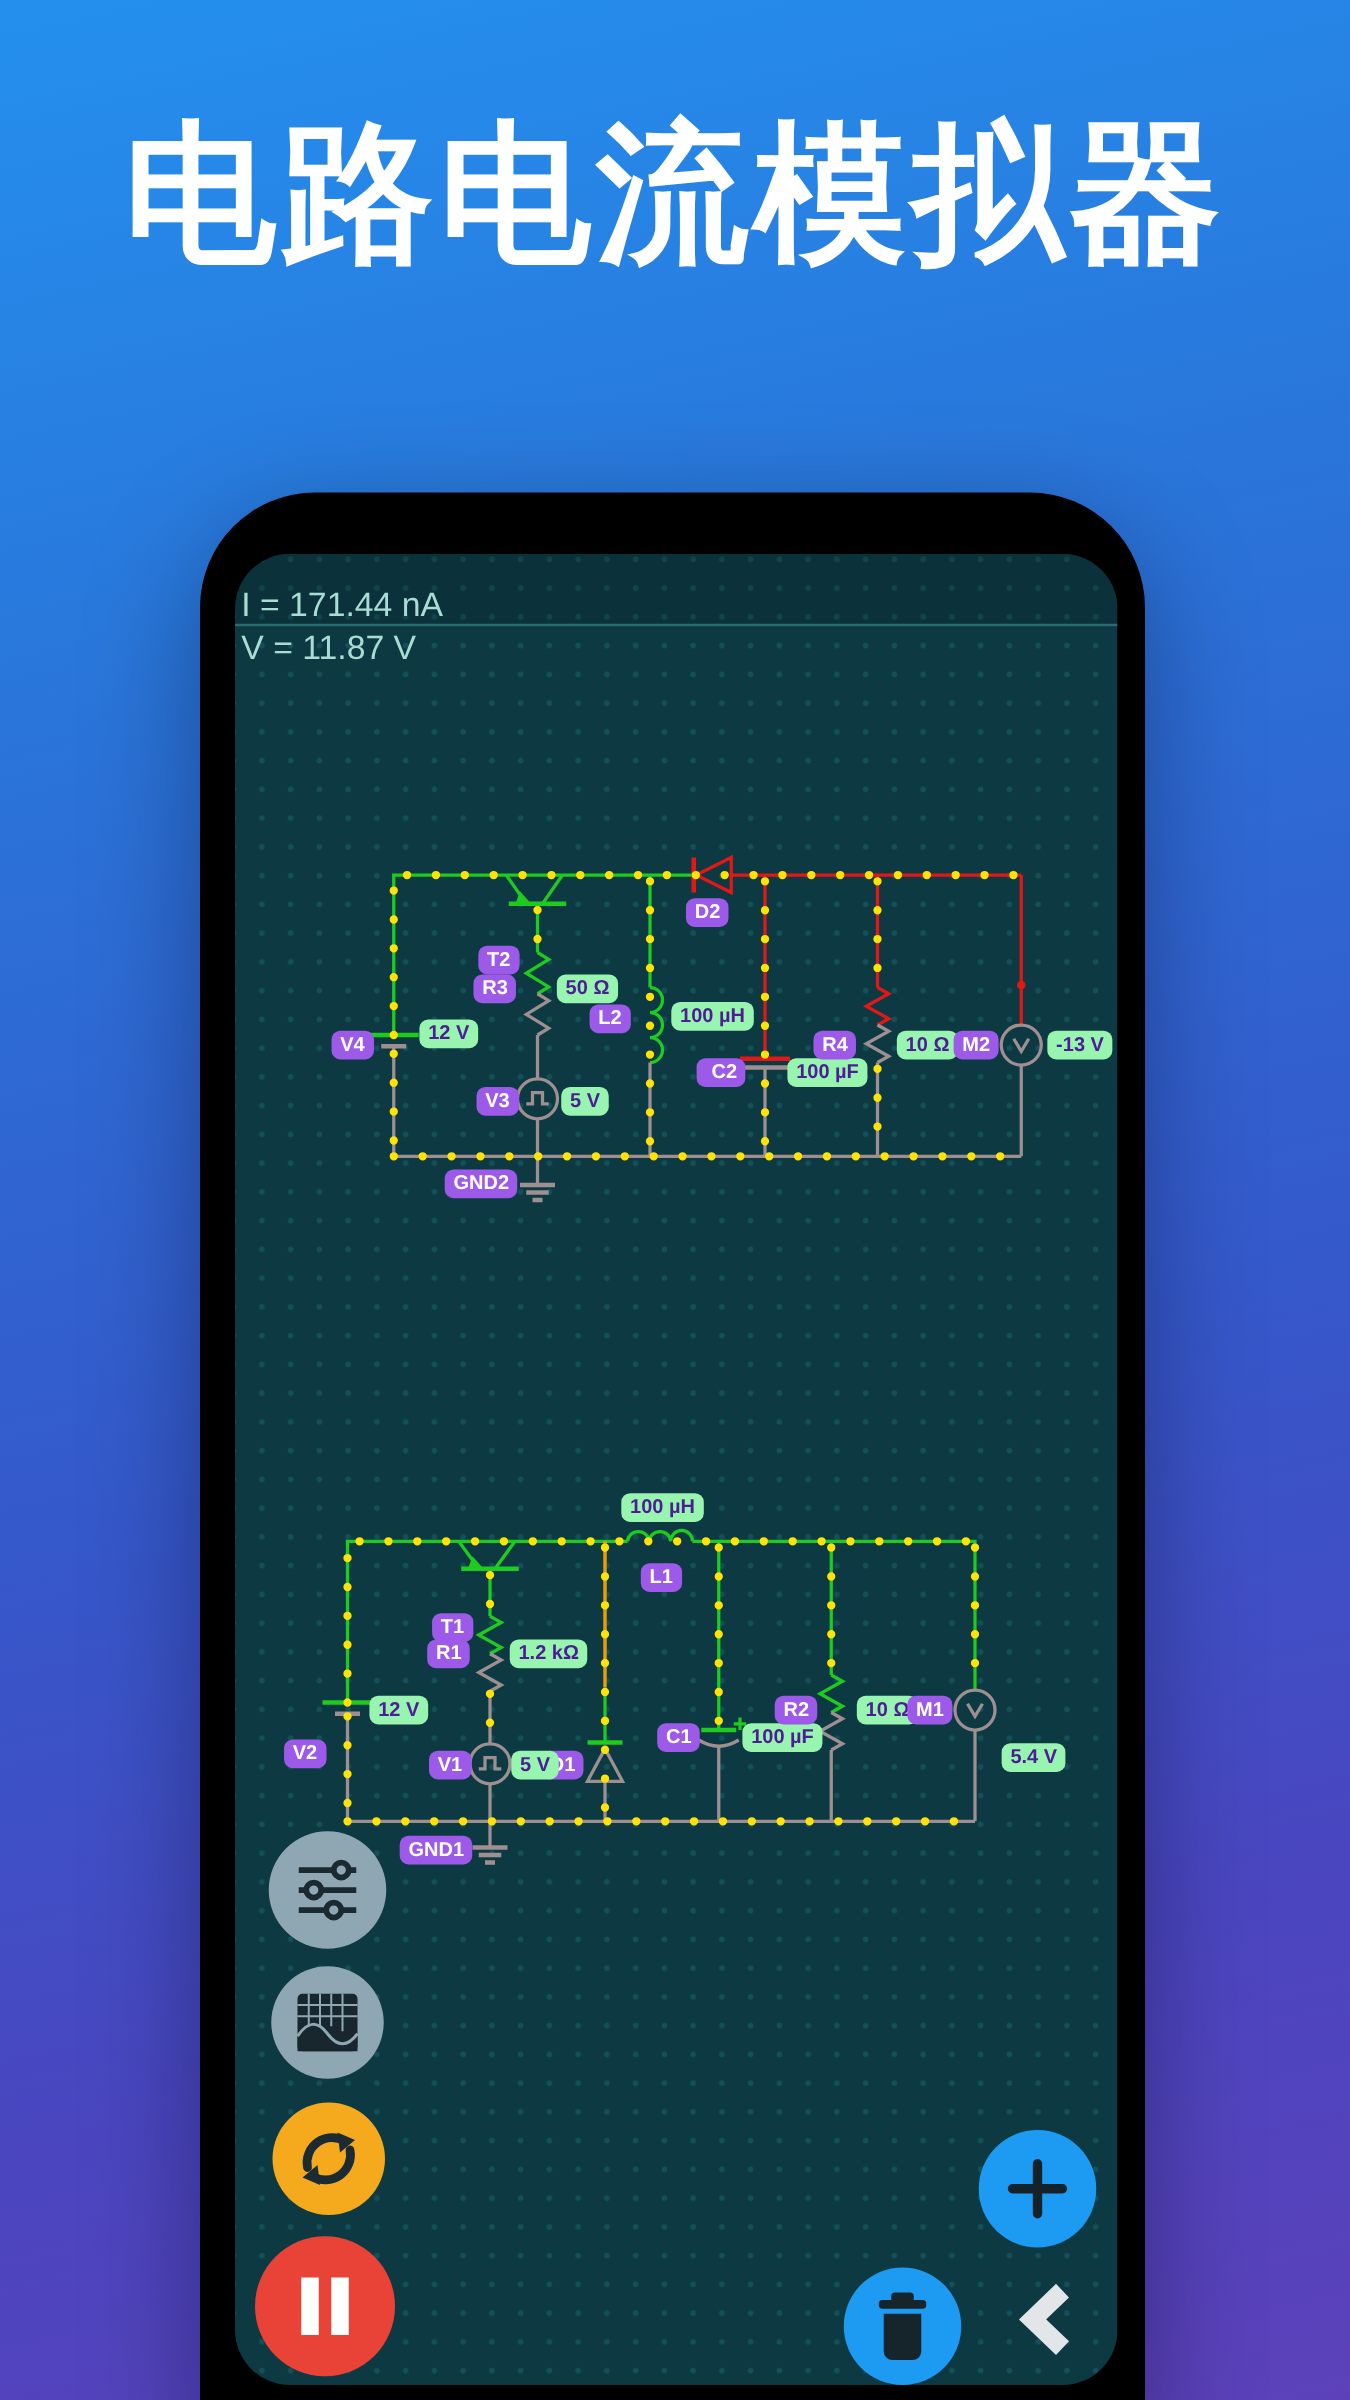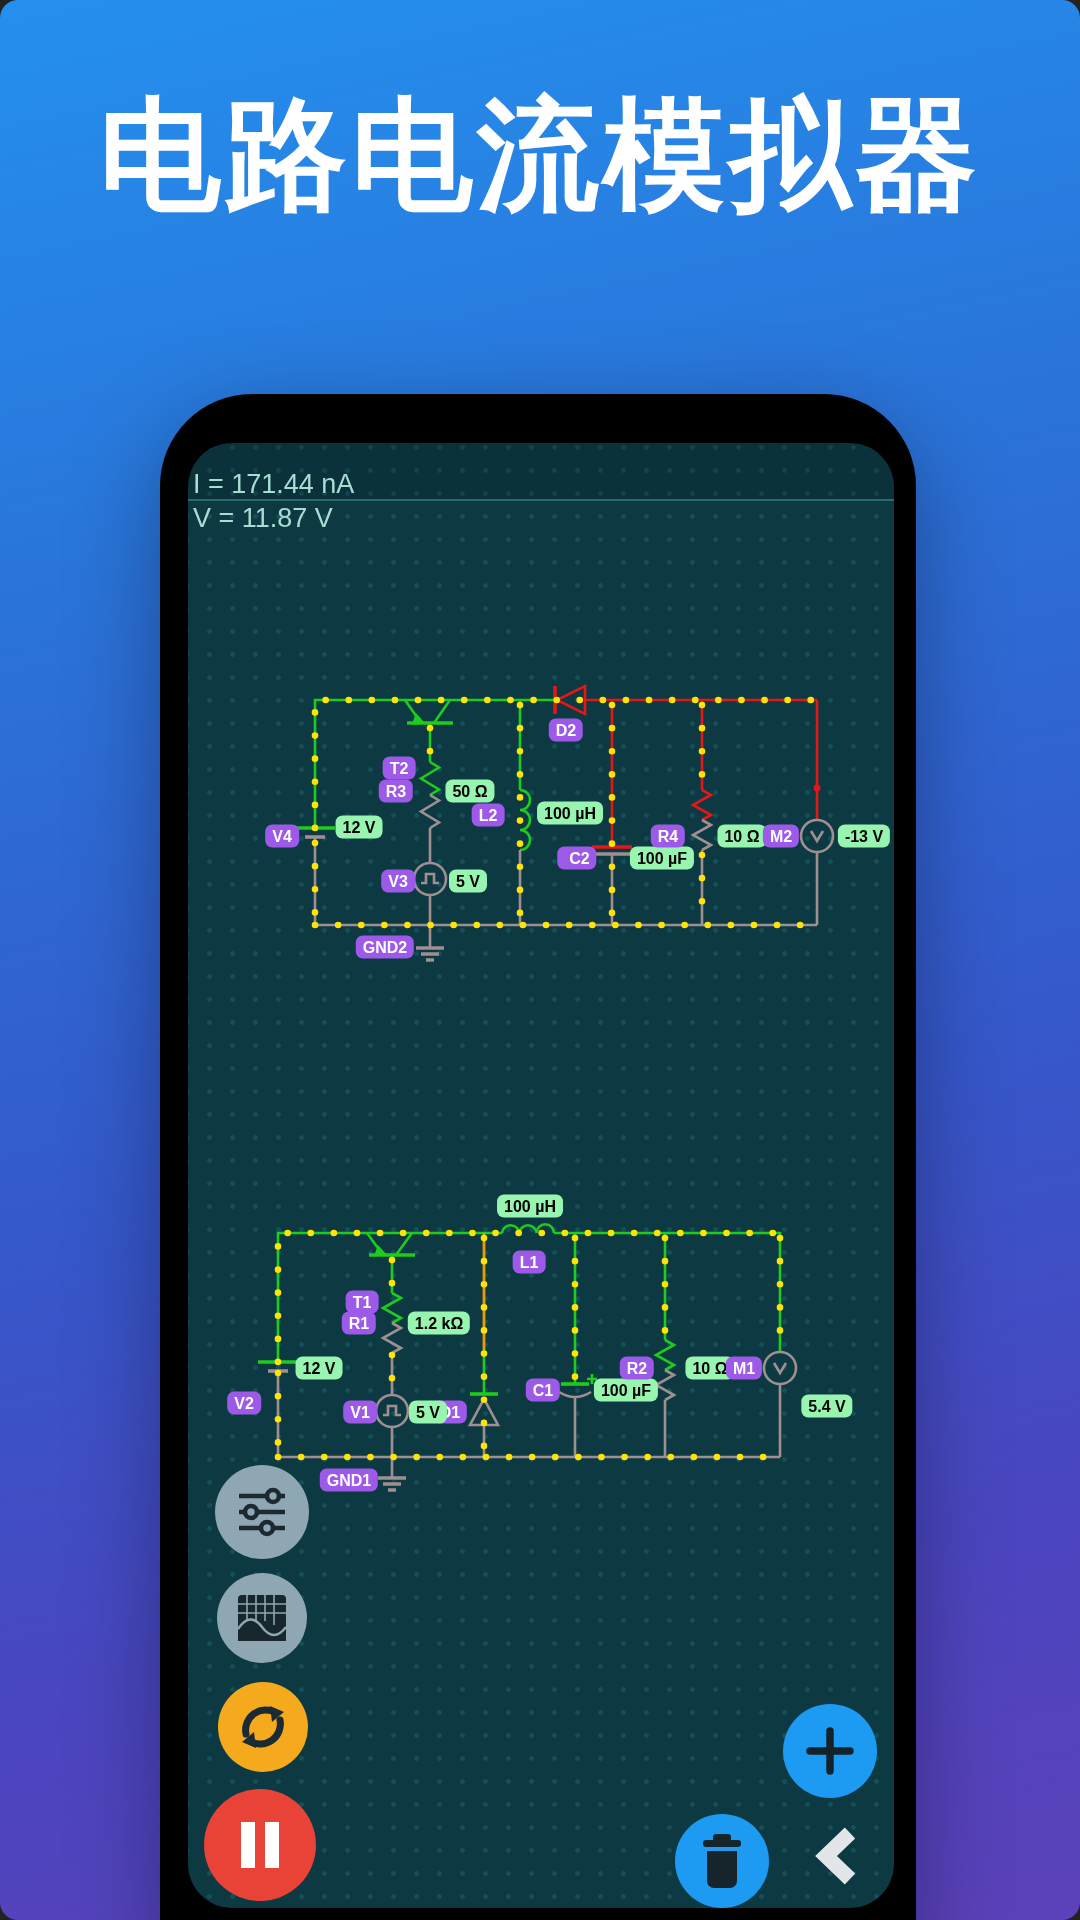--- a/index.html
+++ b/index.html
@@ -1,18 +1,18 @@
 <!DOCTYPE html>
 <html><head>
 <meta charset="utf-8">
 <style>
   html,body{margin:0;padding:0;background:#222;}
   #page{position:relative;width:1080px;height:1920px;overflow:hidden;
         font-family:"Liberation Sans","DejaVu Sans",sans-serif;
-        background:linear-gradient(168deg,#2490ee 0%,#2a74d9 28%,#3558ca 58%,#4a46c0 80%,#5c41ba 100%);border-radius:18px;}
+        background:linear-gradient(168deg,#2490ee 0%,#2a74d9 28%,#3558ca 58%,#4a46c0 80%,#5c41ba 100%);}
   
   .hero-title{position:absolute;left:0;top:88px;width:100%;text-align:center;
         color:#ffffff;font-size:122px;font-weight:900;letter-spacing:4px;line-height:1.1;}
   .hero-sub{position:absolute;left:0;top:272px;width:100%;text-align:center;
         color:#ffffff;font-size:49px;font-weight:500;letter-spacing:6px;}
   
   .phone{position:absolute;left:160px;top:394px;width:756px;height:1560px;
         background:#000;border-radius:92px 92px 0 0;box-shadow:0 28px 90px rgba(0,0,20,.35);}
   .screen{position:absolute;left:28px;top:49px;width:706px;height:1465px;
         background:#0d3a42;border-radius:44px;overflow:hidden;
@@ -29,21 +29,21 @@
   .wr{stroke:#e41717;stroke-width:2.6;fill:none;}
   .wy{stroke:#e89d00;stroke-width:2.8;fill:none;}
   .wgr{stroke:#9e9090;stroke-width:2.6;fill:none;}
   .bar{stroke-width:3.6;}
   .dots{stroke:#ffe206;stroke-width:6.6;fill:none;stroke-dasharray:0.1 23;stroke-linecap:round;}
   .rdot{fill:#e41717;}
   
   .badge{position:absolute;transform:translate(-50%,-50%);height:23px;line-height:23px;
         padding:0 7px;border-radius:7px;font-size:16px;font-weight:bold;white-space:nowrap;}
   .badge.purple{background:#9d5ae8;color:#ffffff;}
-  .badge.green{background:#98f5b0;color:#000000;}
+  .badge.green{background:#98f5b0;color:#4c1d95;}
   
   .fab{position:absolute;border-radius:50%;transform:translate(-50%,-50%);}
   .fab svg{position:absolute;left:0;top:0;}
   .fab.gray{background:#8ea7b3;}
   .fab.orange{background:#f5a91c;}
   .fab.red{background:#e94338;}
   .fab.blue{background:#1d9bf3;}
   .chev{position:absolute;transform:translate(-50%,-50%);}
 </style>
 </head>

